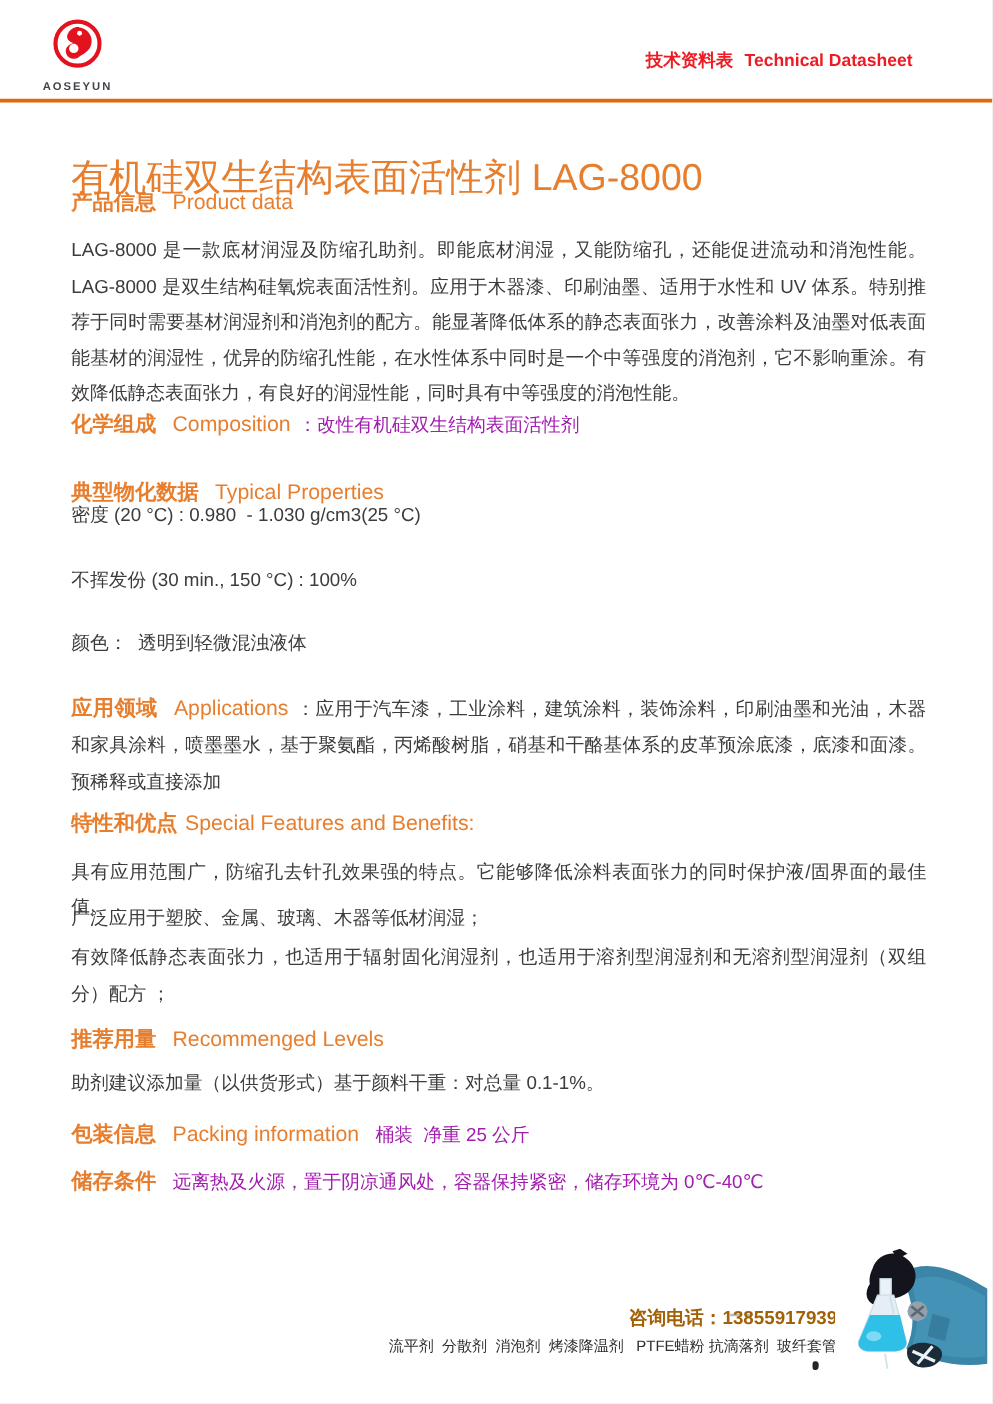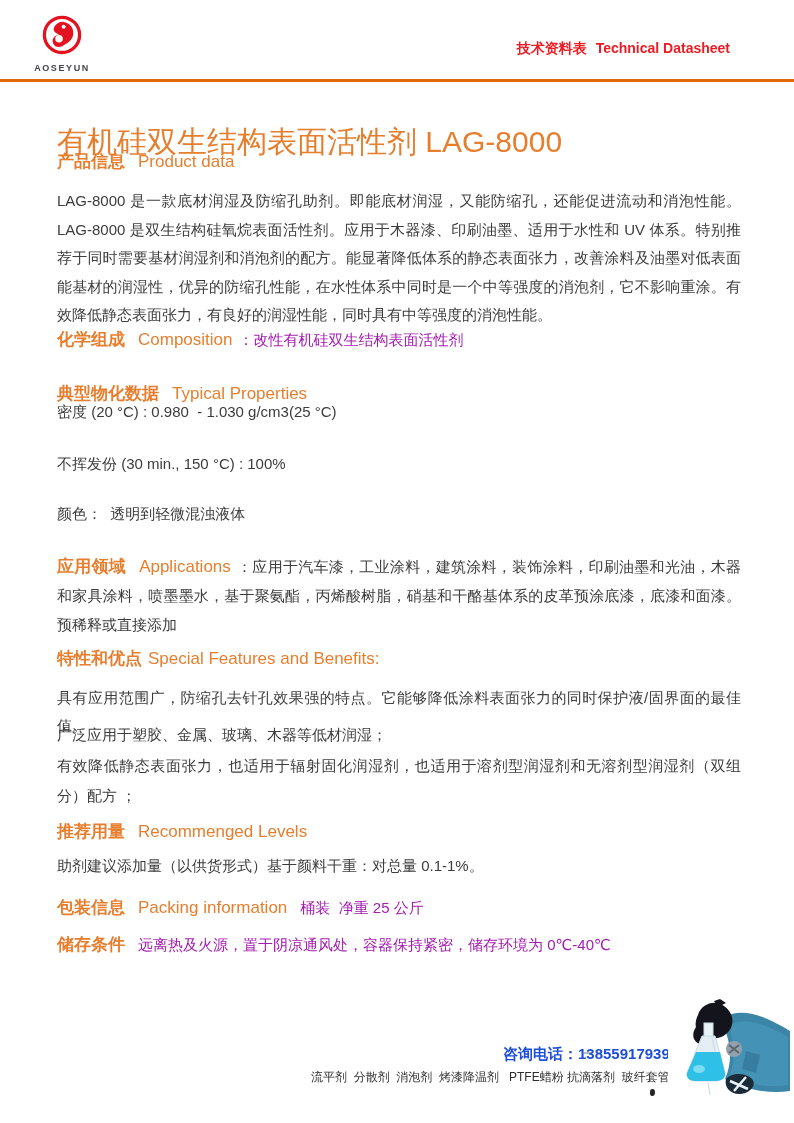--- a/index.html
+++ b/index.html
@@ -40,21 +40,21 @@
   .sec-features{left:57px;top:647px;}
   .p-f1{top:684px;line-height:28px;}
   .p-f2{top:721px;line-height:28px;}
   .p-f3{top:751px;line-height:30px;}
   .sec-reco{left:57px;top:820px;}
   .p-reco{top:857px;text-align:right;}
   .row-pack{top:896px;}
   .row-store{top:933px;}
 
   
-  .phone{left:503px;top:1045px;font-size:15px;font-weight:700;color:#1d4ed8;white-space:nowrap;}
+  .phone{left:503px;top:1045px;font-size:15px;font-weight:700;color:#a16207;white-space:nowrap;}
   .products{left:311px;top:1069px;font-size:12px;color:#2d2d2d;white-space:pre-wrap;}
   .photo{left:668px;top:999px;width:122px;height:99px;}
   .smudge{left:584px;top:1040px;width:26px;height:3px;}
   .smudge i{display:inline-block;height:2px;background:#b9bcc0;margin-right:4px;}
   .ink-dot{left:650px;top:1089px;width:5px;height:7px;background:#23242a;border-radius:45% 55% 60% 40%;}
 </style>
 </head>
 <body>
 
 <div class="page">

